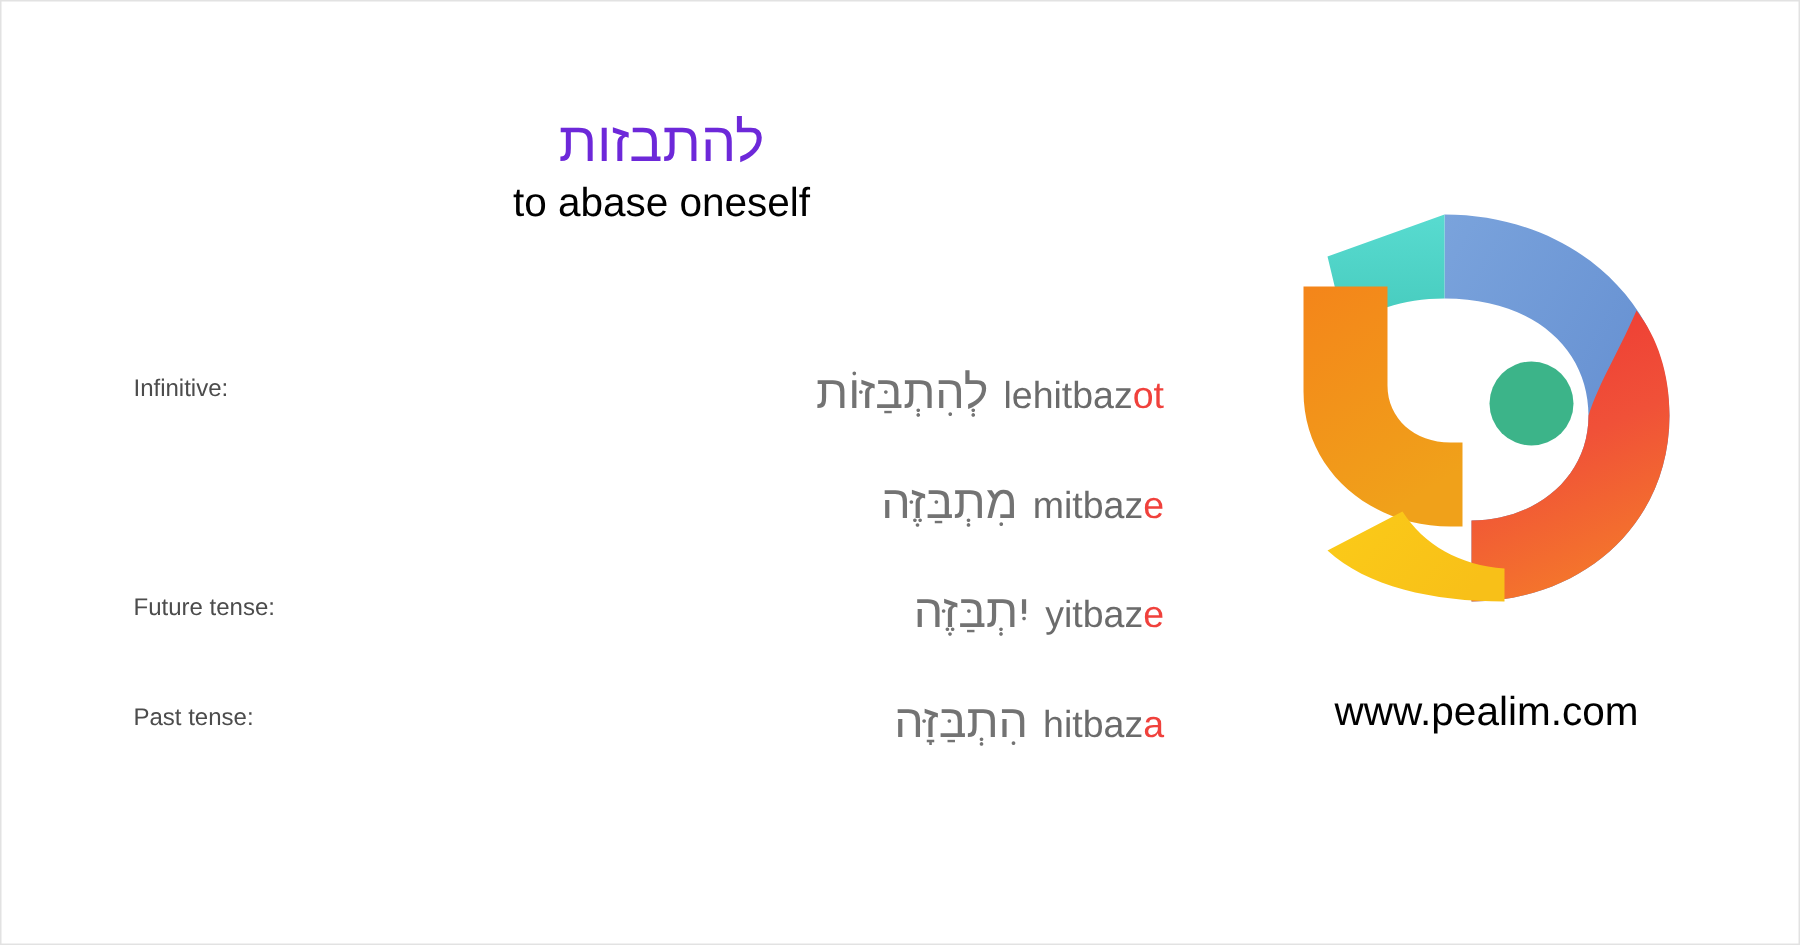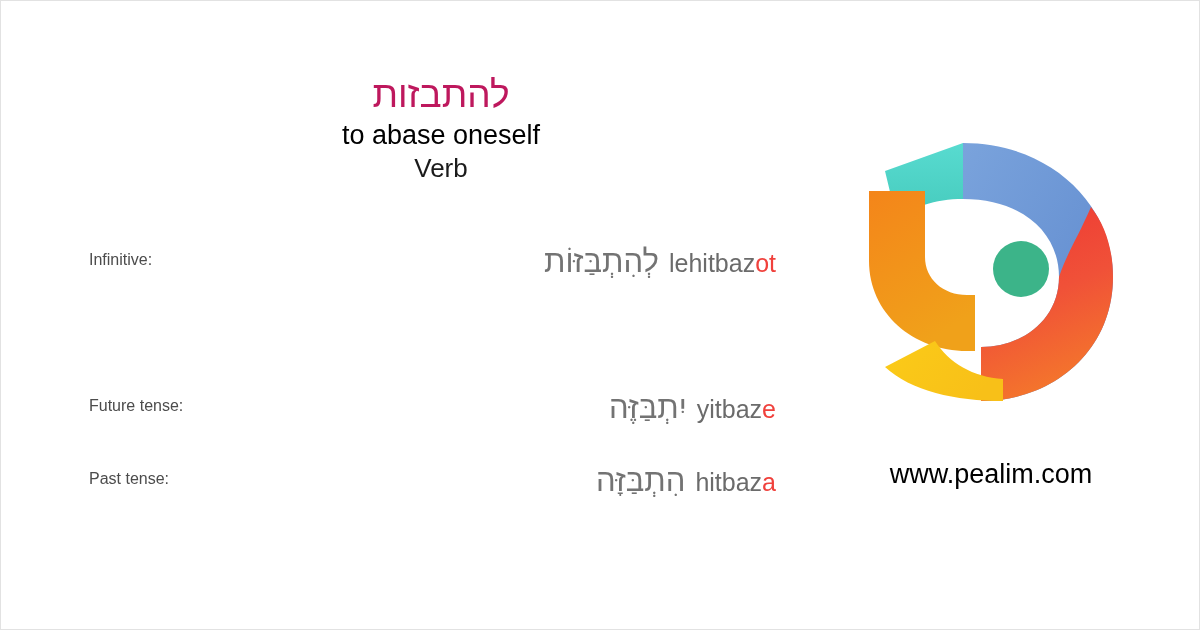--- a/index.html
+++ b/index.html
@@ -27,21 +27,21 @@
   .header {
     position: absolute;
     left: 60px;
     top: 72px;
     width: 760px;
     text-align: center;
     line-height: 1.18;
   }
   .header-hebrew {
     font-size: 37px;
-    color: #be185d;
+    color: #6d28d9;
     direction: rtl;
     unicode-bidi: isolate;
     font-weight: 400;
     letter-spacing: 0px;
   }
   .header-translation {
     font-size: 27px;
     color: #000000;
     margin-top: 3px;
     font-weight: 400;
@@ -128,34 +128,37 @@
   }
 </style>
 </head>
 <body>
 
 <div class="card">
 
   <div class="header">
     <div class="header-hebrew">להתבזות</div>
     <div class="header-translation">to abase oneself</div>
-    <div class="header-pos">Verb</div>
   </div>
 
   <div class="rows">
 
     <div class="row">
       <div class="row-label">Infinitive:</div>
       <div class="row-forms">
         <span class="row-hebrew">לְהִתְבַּזּוֹת</span>
         <span class="row-translit"><span>lehitbaz</span><span class="row-translit-accent">ot</span></span>
       </div>
     </div>
 
     <div class="row">
+      <div class="row-forms">
+        <span class="row-hebrew">מִתְבַּזֶּה</span>
+        <span class="row-translit"><span>mitbaz</span><span class="row-translit-accent">e</span></span>
+      </div>
     </div>
 
     <div class="row">
       <div class="row-label">Future tense:</div>
       <div class="row-forms">
         <span class="row-hebrew">יִתְבַּזֶּה</span>
         <span class="row-translit"><span>yitbaz</span><span class="row-translit-accent">e</span></span>
       </div>
     </div>
 

